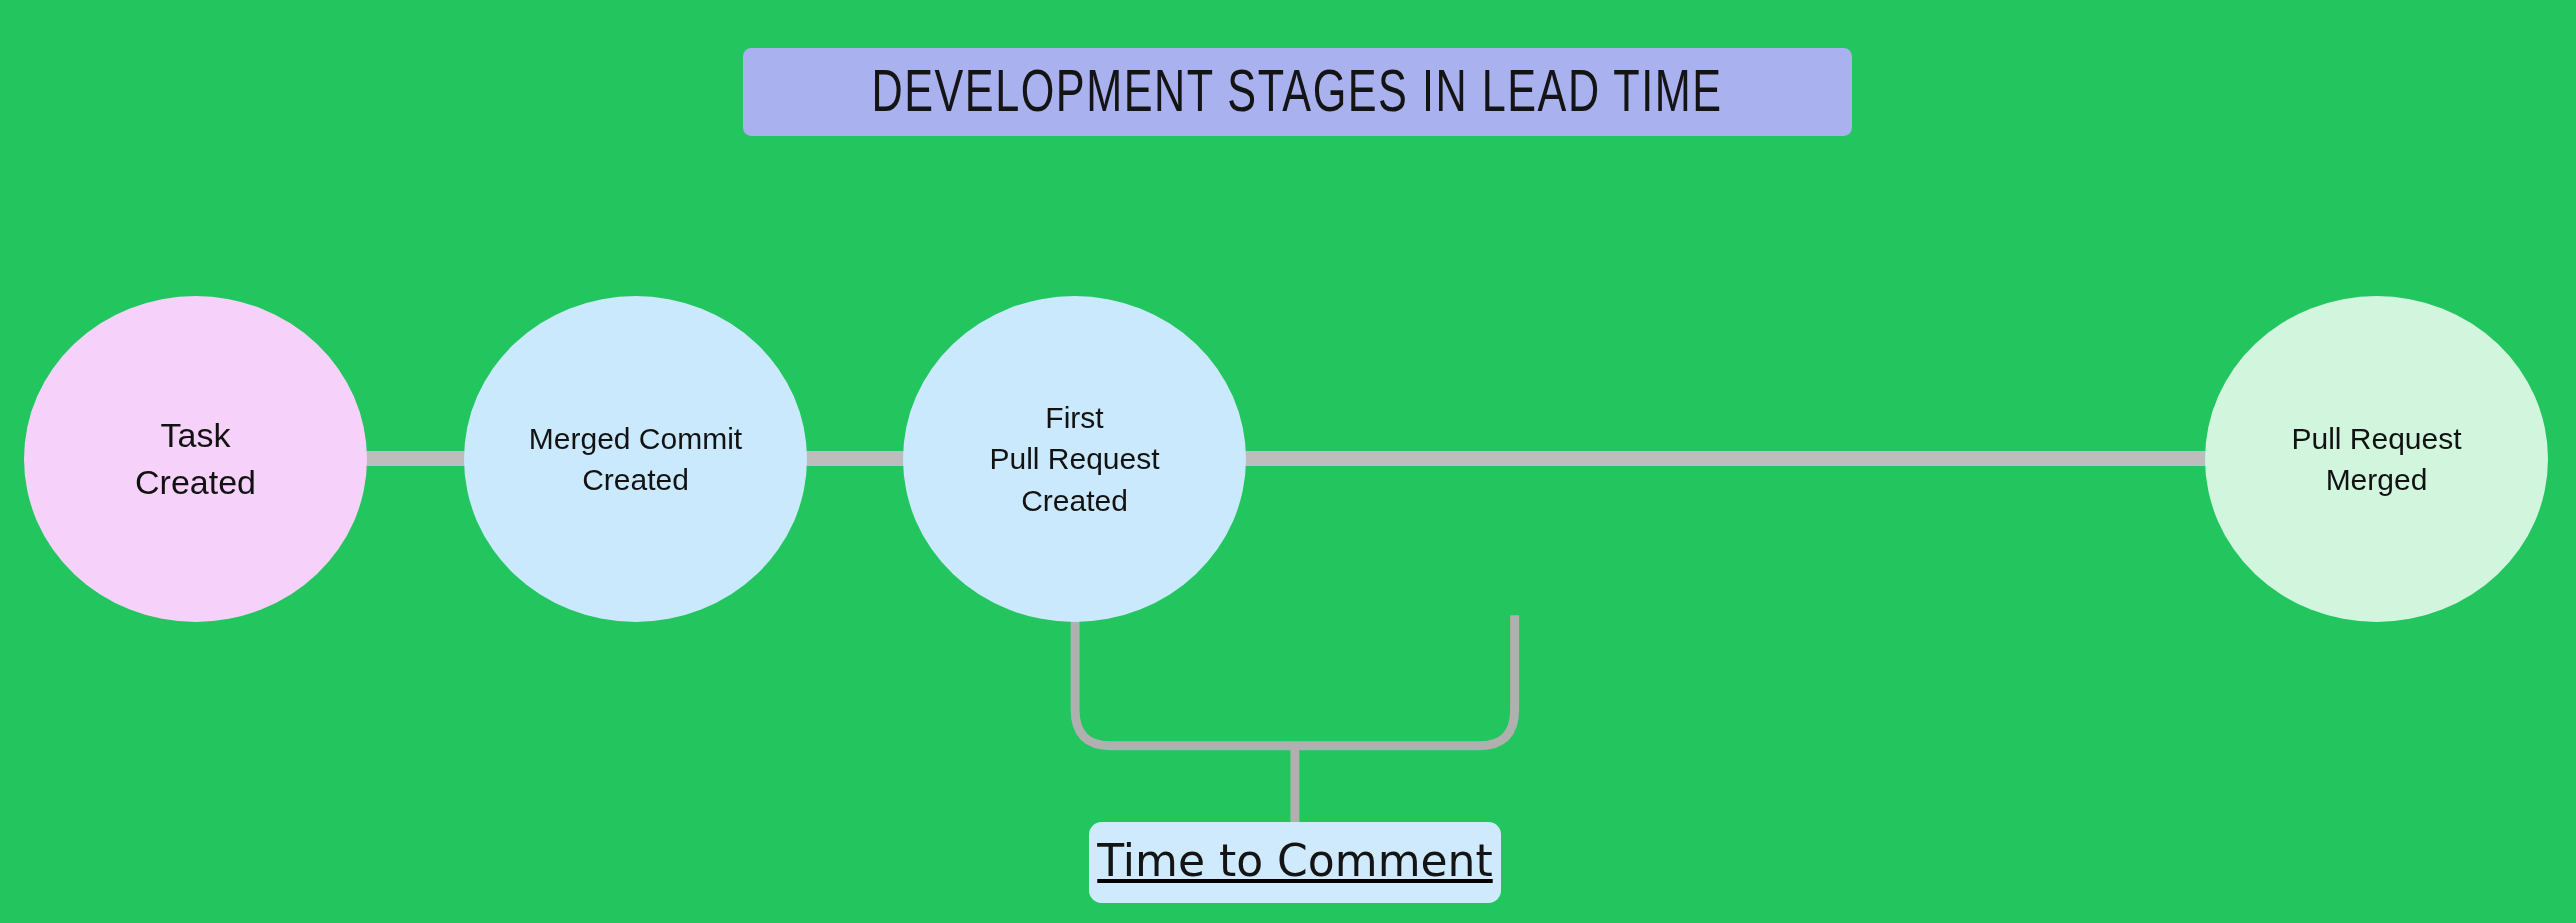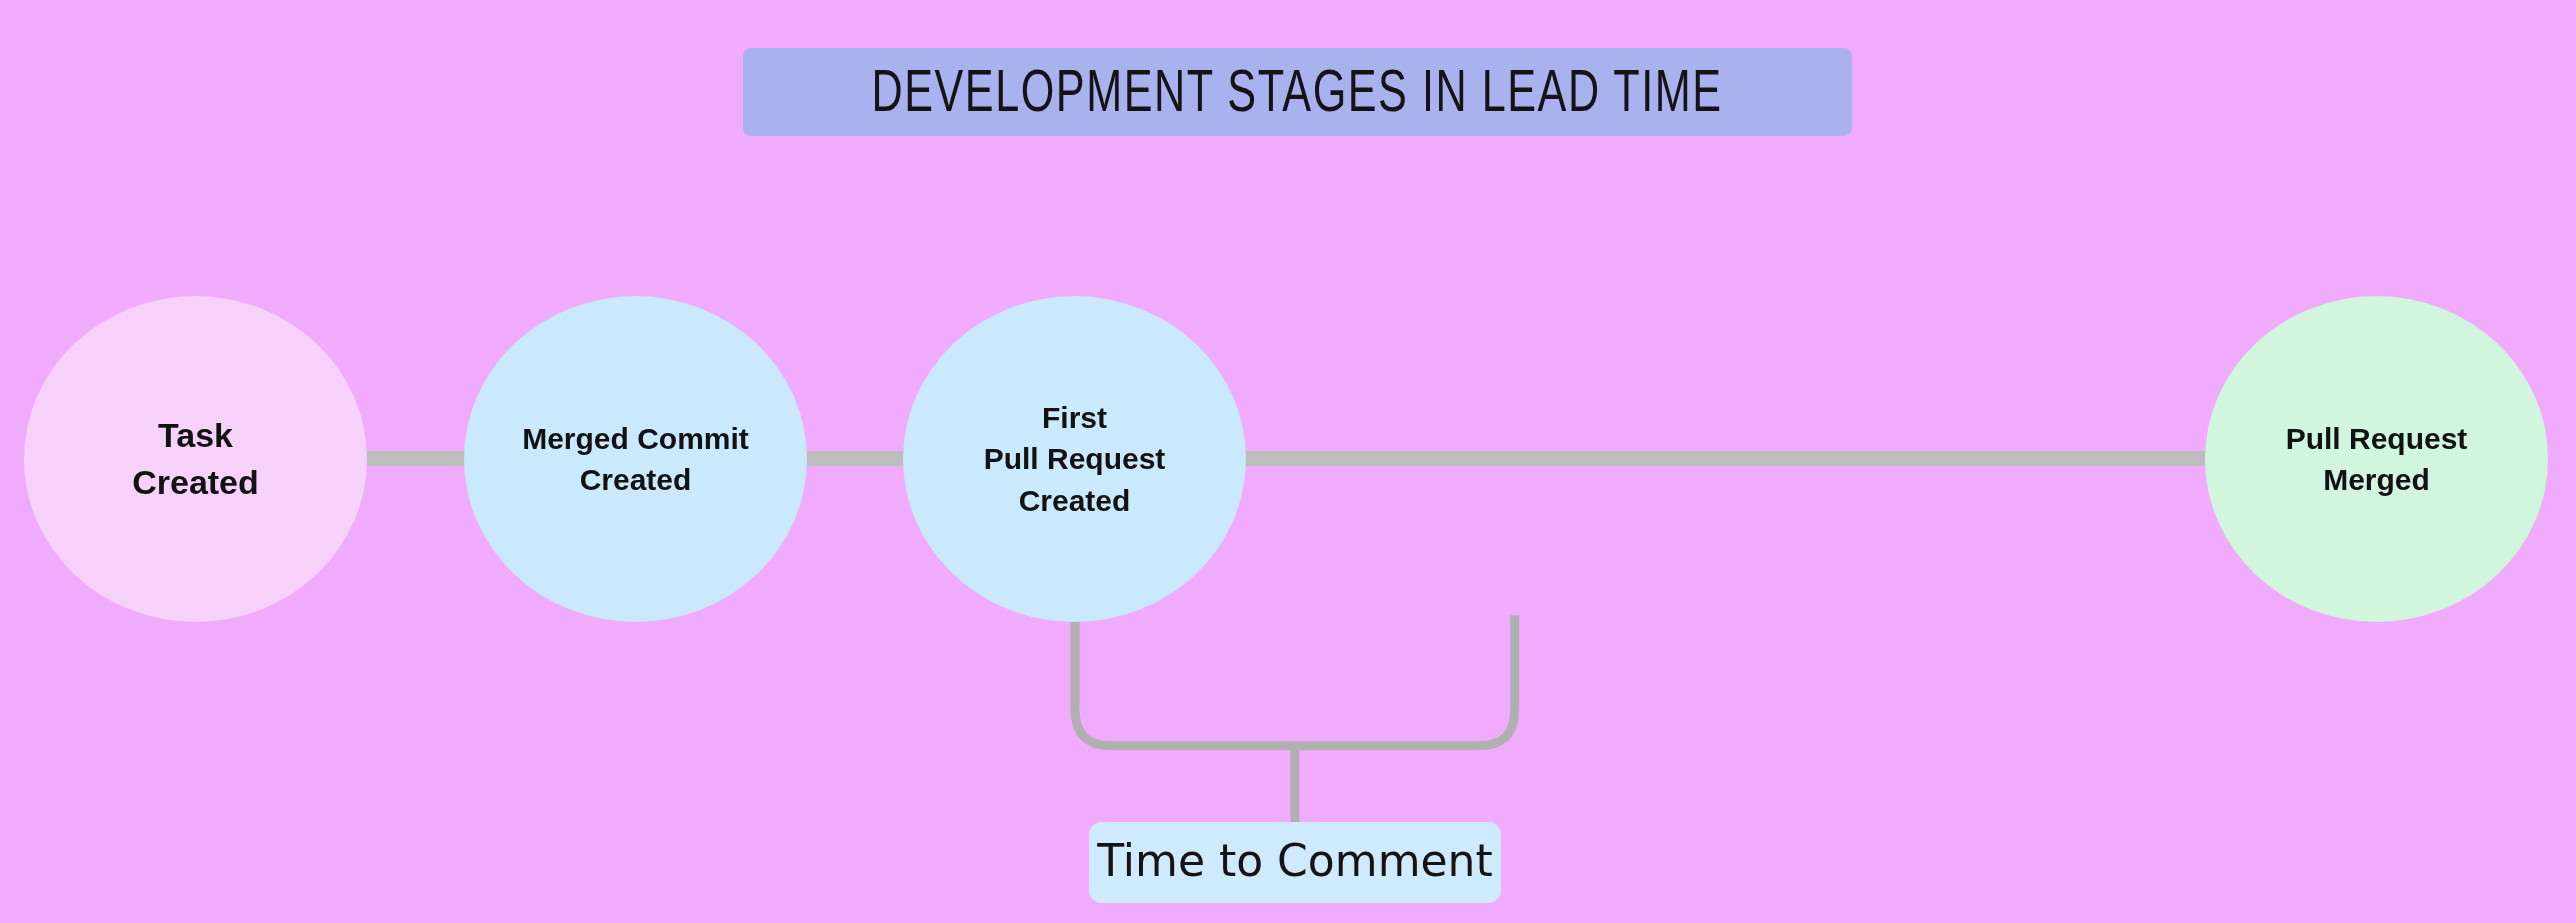--- a/index.html
+++ b/index.html
@@ -53,21 +53,21 @@
     position: absolute;
     top: 296px;
     width: 343px; height: 326px;
     border-radius: 50%;
     display: flex; align-items: center; justify-content: center;
     text-align: center;
     z-index: 2;
   }
   .stage-label {
     white-space: pre-line;
-    font-weight: 700;
+    font-weight: 400;
     font-size: 30px;
     line-height: 1.38;
     color: #121212;
   }
   .stage-label.large { font-size: 34px; }
 
   
   .annotation-label {
     position: absolute;
     left: 1089px; top: 822px;
@@ -81,21 +81,21 @@
     font-size: 44px;
     font-weight: 400;
     color: #141414;
     white-space: nowrap;
     padding-bottom: 4.1px;
   }
 </style>
 </head>
 <body>
 
-<div class="canvas" style="background: #f0abfc;">
+<div class="canvas" style="background: #22c55e;">
 
   <div class="title-bar" style="background: rgb(169, 177, 238);">
     <span class="title-text">DEVELOPMENT STAGES IN LEAD TIME</span>
   </div>
 
   <div class="connector" style="left: 196px; width: 440px; background: rgb(189, 189, 189);"></div>
   <div class="connector" style="left: 635px; width: 440px; background: rgb(189, 189, 189);"></div>
   <div class="connector" style="left: 1075px; width: 440px; background: rgb(189, 189, 189);"></div>
   <div class="connector" style="left: 1515px; width: 436px; background: rgb(189, 189, 189);"></div>
   <div class="connector" style="left: 1951px; width: 426px; background: rgb(189, 189, 189);"></div>
@@ -121,18 +121,18 @@
 Created</span>
   </div>
 
 
 
   <div class="stage" style="left: 2205px; background: rgb(210, 245, 222);">
     <span class="stage-label">Pull Request
 Merged</span>
   </div>
 
-  <div class="annotation-label" style="background: rgb(207, 234, 252);">
+  <div class="annotation-label" style="background: rgb(207, 234, 252); text-decoration: underline;">
     <span class="annotation-text">Time to Comment</span>
   </div>
 
 </div>
 
 
 </body></html>

